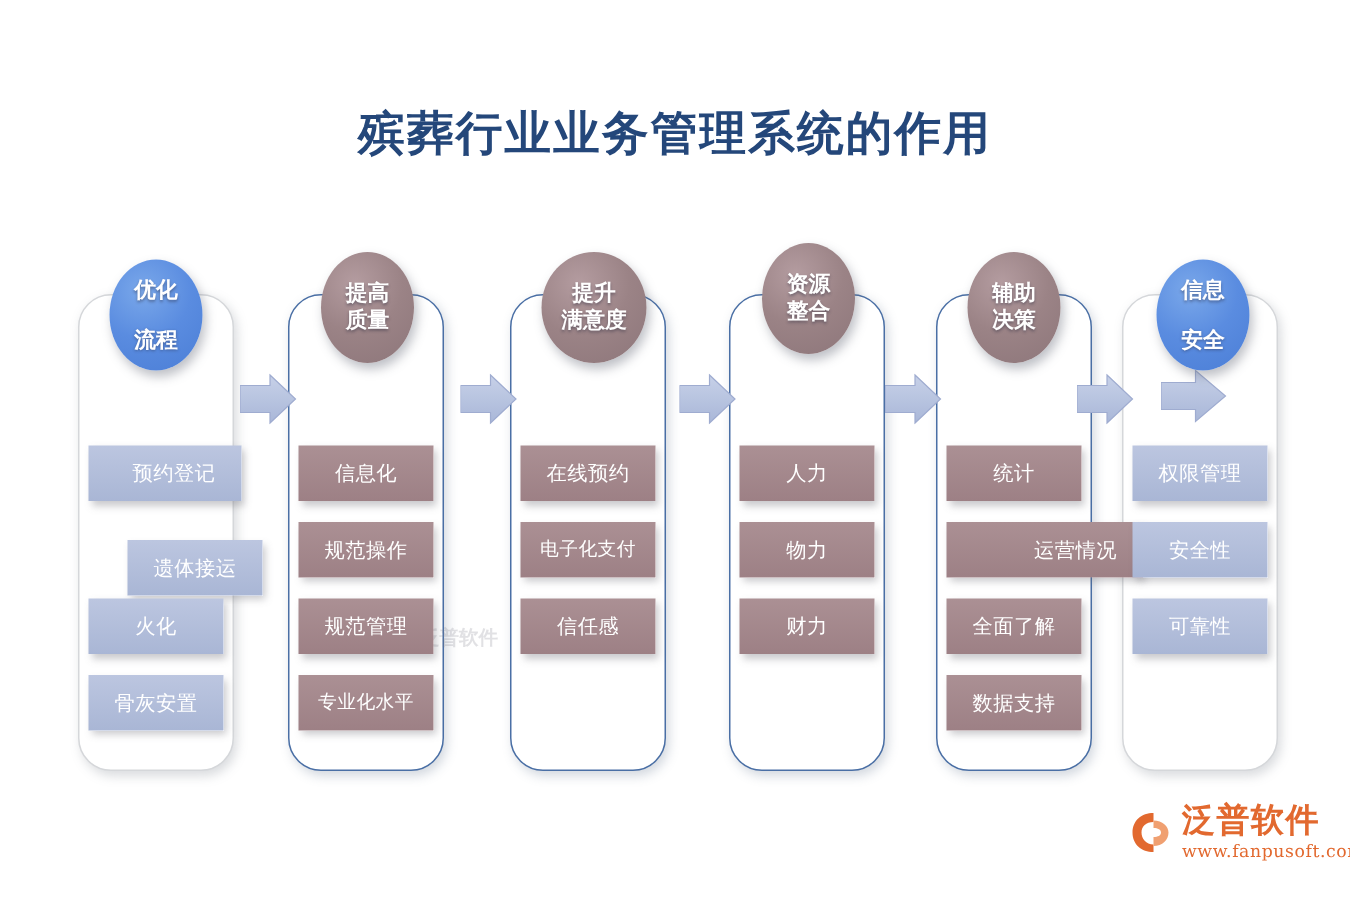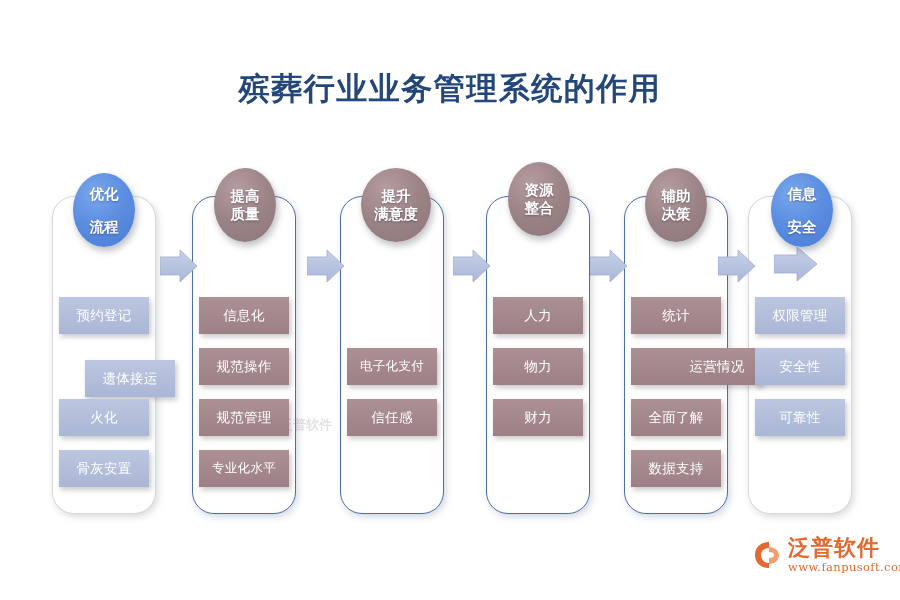--- a/index.html
+++ b/index.html
@@ -251,30 +251,31 @@
   </div>
   <div class="bubble mauve b5">
     <span class="ln">辅助</span>
     <span class="ln">决策</span>
   </div>
   <div class="bubble blue b6">
     <span class="ln">信息</span>
     <span class="ln">安全</span>
   </div>
 
-  <div class="pill lightblue" style="left:59px;  top:297px;">预约登记</div>
+  <div class="pill lightblue" style="left:59px;  top:297px;padding-left:12px;">预约登记</div>
   <div class="pill lightblue" style="left:59px;  top:360px;margin-left:26px;">遗体接运</div>
   <div class="pill lightblue" style="left:59px;  top:399px;">火化</div>
   <div class="pill lightblue" style="left:59px;  top:450px;">骨灰安置</div>
 
   <div class="pill mauve" style="left:199px; top:297px;">信息化</div>
   <div class="pill mauve" style="left:199px; top:348px;text-align:right;">规范操作</div>
   <div class="pill mauve" style="left:199px; top:399px;text-align:right;">规范管理</div>
   <div class="pill mauve small" style="left:199px; top:450px;">专业化水平</div>
 
+  <div class="pill mauve" style="left:347px; top:297px;">在线预约</div>
   <div class="pill mauve small" style="left:347px; top:348px;">电子化支付</div>
   <div class="pill mauve" style="left:347px; top:399px;">信任感</div>
 
   <div class="pill mauve" style="left:493px; top:297px;">人力</div>
   <div class="pill mauve" style="left:493px; top:348px;">物力</div>
   <div class="pill mauve" style="left:493px; top:399px;">财力</div>
 
   <div class="pill mauve" style="left:631px; top:297px;">统计</div>
   <div class="pill mauve" style="left:631px; top:348px;padding-left:41px;">运营情况</div>
   <div class="pill mauve" style="left:631px; top:399px;">全面了解</div>

